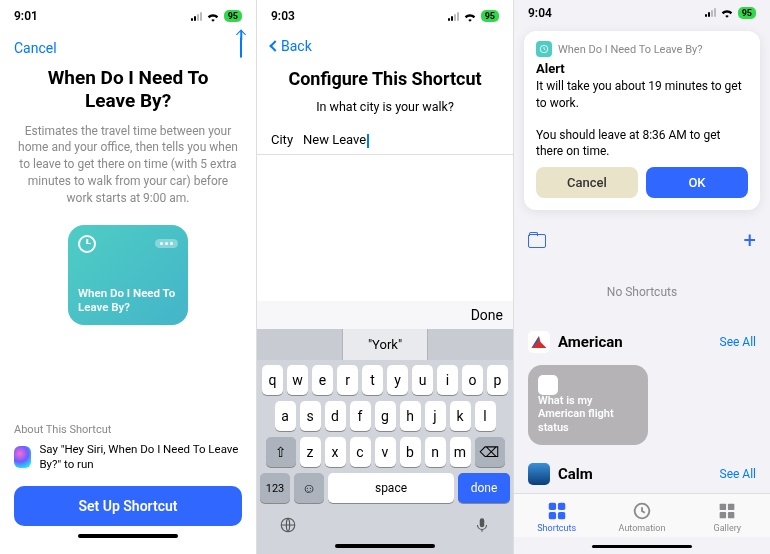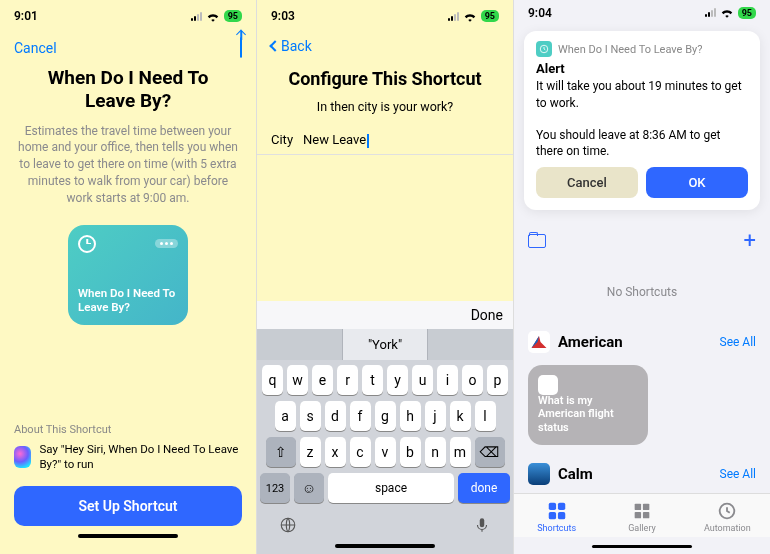--- a/index.html
+++ b/index.html
@@ -1,18 +1,18 @@
 <!DOCTYPE html>
 <html><head>
 <meta charset="utf-8">
 <style>
   * { box-sizing: border-box; margin: 0; padding: 0; font-family: -apple-system, BlinkMacSystemFont, "Segoe UI", Roboto, Helvetica, Arial, sans-serif; }
   body { background: #f0f0f0; display: flex; justify-content: center; }
   .screens { display: flex; gap: 1px; background: #ddd; }
-  .screen { width: 256px; height: 554px; background: #fef9c3; display: flex; flex-direction: column; position: relative; overflow: hidden; }
+  .screen { width: 256px; height: 554px; background: #ffffff; display: flex; flex-direction: column; position: relative; overflow: hidden; }
   .screen.gray { background: #f2f2f7; }
   
   .status-bar { height: 32px; display: flex; align-items: center; justify-content: space-between; padding: 0 14px; font-size: 12px; font-weight: 600; }
   .status-right { display: flex; align-items: center; gap: 4px; }
   .signal { display: flex; align-items: flex-end; gap: 1px; }
   .signal span { width: 2px; background: #000; border-radius: 1px; }
   .signal span:nth-child(1){height:3px}
   .signal span:nth-child(2){height:5px}
   .signal span:nth-child(3){height:7px;background:#bbb}
   .signal span:nth-child(4){height:9px;background:#bbb}
@@ -163,21 +163,21 @@
       </div>
     </div>
     <div class="nav">
       <span class="blue">
           <span class="chev-left"></span>
           <span>Back</span>
         </span>
       <span></span>
     </div>
     <div class="s2-title">Configure This Shortcut</div>
-    <div class="s2-q">In then city is your work?</div>
+    <div class="s2-q">In what city is your walk?</div>
     <div class="field-row">
       <span class="lab">City</span>
       <span class="val"><span>New Leave</span><span class="cursor"></span></span>
     </div>
 
     <div class="kb-wrap">
       <div class="kb-bar">
           <span class="blue">Done</span>
         </div>
       <div class="suggest">
@@ -319,31 +319,31 @@
         <svg viewBox="0 0 24 24">
             <rect x="3" y="3" width="8" height="8" rx="2" fill="#2f67ff"></rect>
             <rect x="13" y="3" width="8" height="8" rx="2" fill="#2f67ff"></rect>
             <rect x="3" y="13" width="8" height="8" rx="2" fill="#2f67ff"></rect>
             <rect x="13" y="13" width="8" height="8" rx="2" fill="#2f67ff"></rect>
           </svg>
         <span>Shortcuts</span>
       </div>
       <div class="tab">
         <svg viewBox="0 0 24 24">
+            <circle cx="12" cy="12" r="8" fill="none" stroke="#8a8a8e" stroke-width="2"></circle>
+            <path d="M12 8v4l3 2" stroke="#8a8a8e" stroke-width="2" fill="none"></path>
+          </svg>
+        <span>Automation</span>
+      </div>
+      <div class="tab">
+        <svg viewBox="0 0 24 24">
             <rect x="4" y="4" width="7" height="7" rx="1" fill="#8a8a8e"></rect>
             <rect x="13" y="4" width="7" height="7" rx="1" fill="#8a8a8e"></rect>
             <rect x="4" y="13" width="7" height="7" rx="1" fill="#8a8a8e"></rect>
             <rect x="13" y="13" width="7" height="7" rx="1" fill="#8a8a8e"></rect>
           </svg>
         <span>Gallery</span>
       </div>
-      <div class="tab">
-        <svg viewBox="0 0 24 24">
-            <circle cx="12" cy="12" r="8" fill="none" stroke="#8a8a8e" stroke-width="2"></circle>
-            <path d="M12 8v4l3 2" stroke="#8a8a8e" stroke-width="2" fill="none"></path>
-          </svg>
-        <span>Automation</span>
-      </div>
     </div>
     <div class="home-ind"></div>
   </div>
 
 </div>
 
 </body></html>

